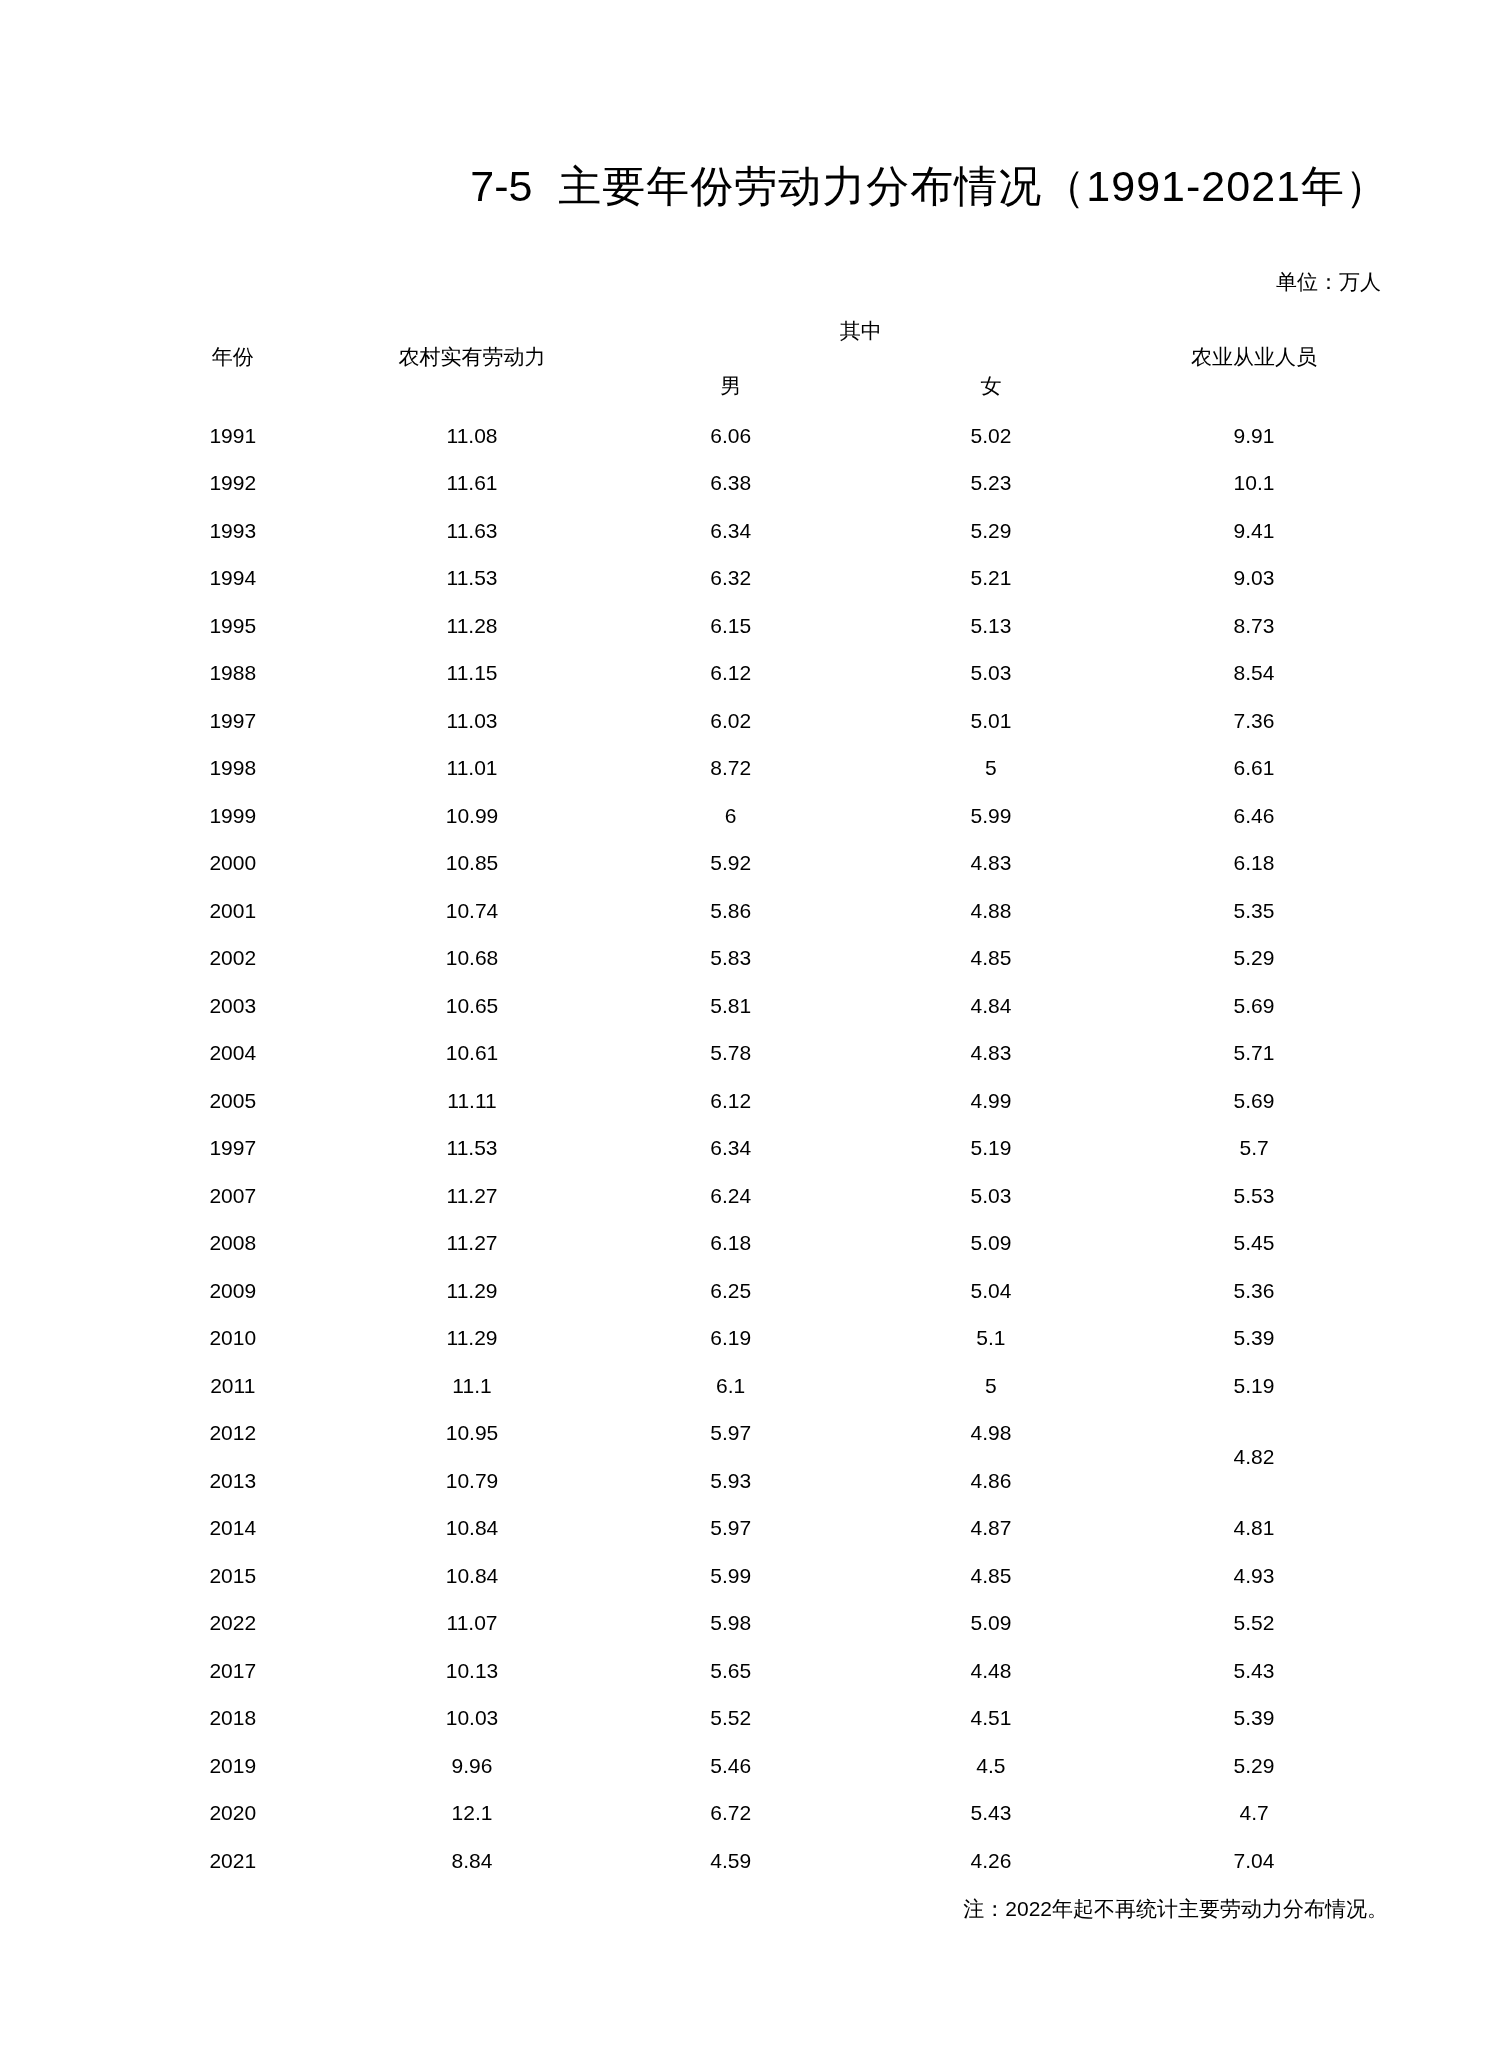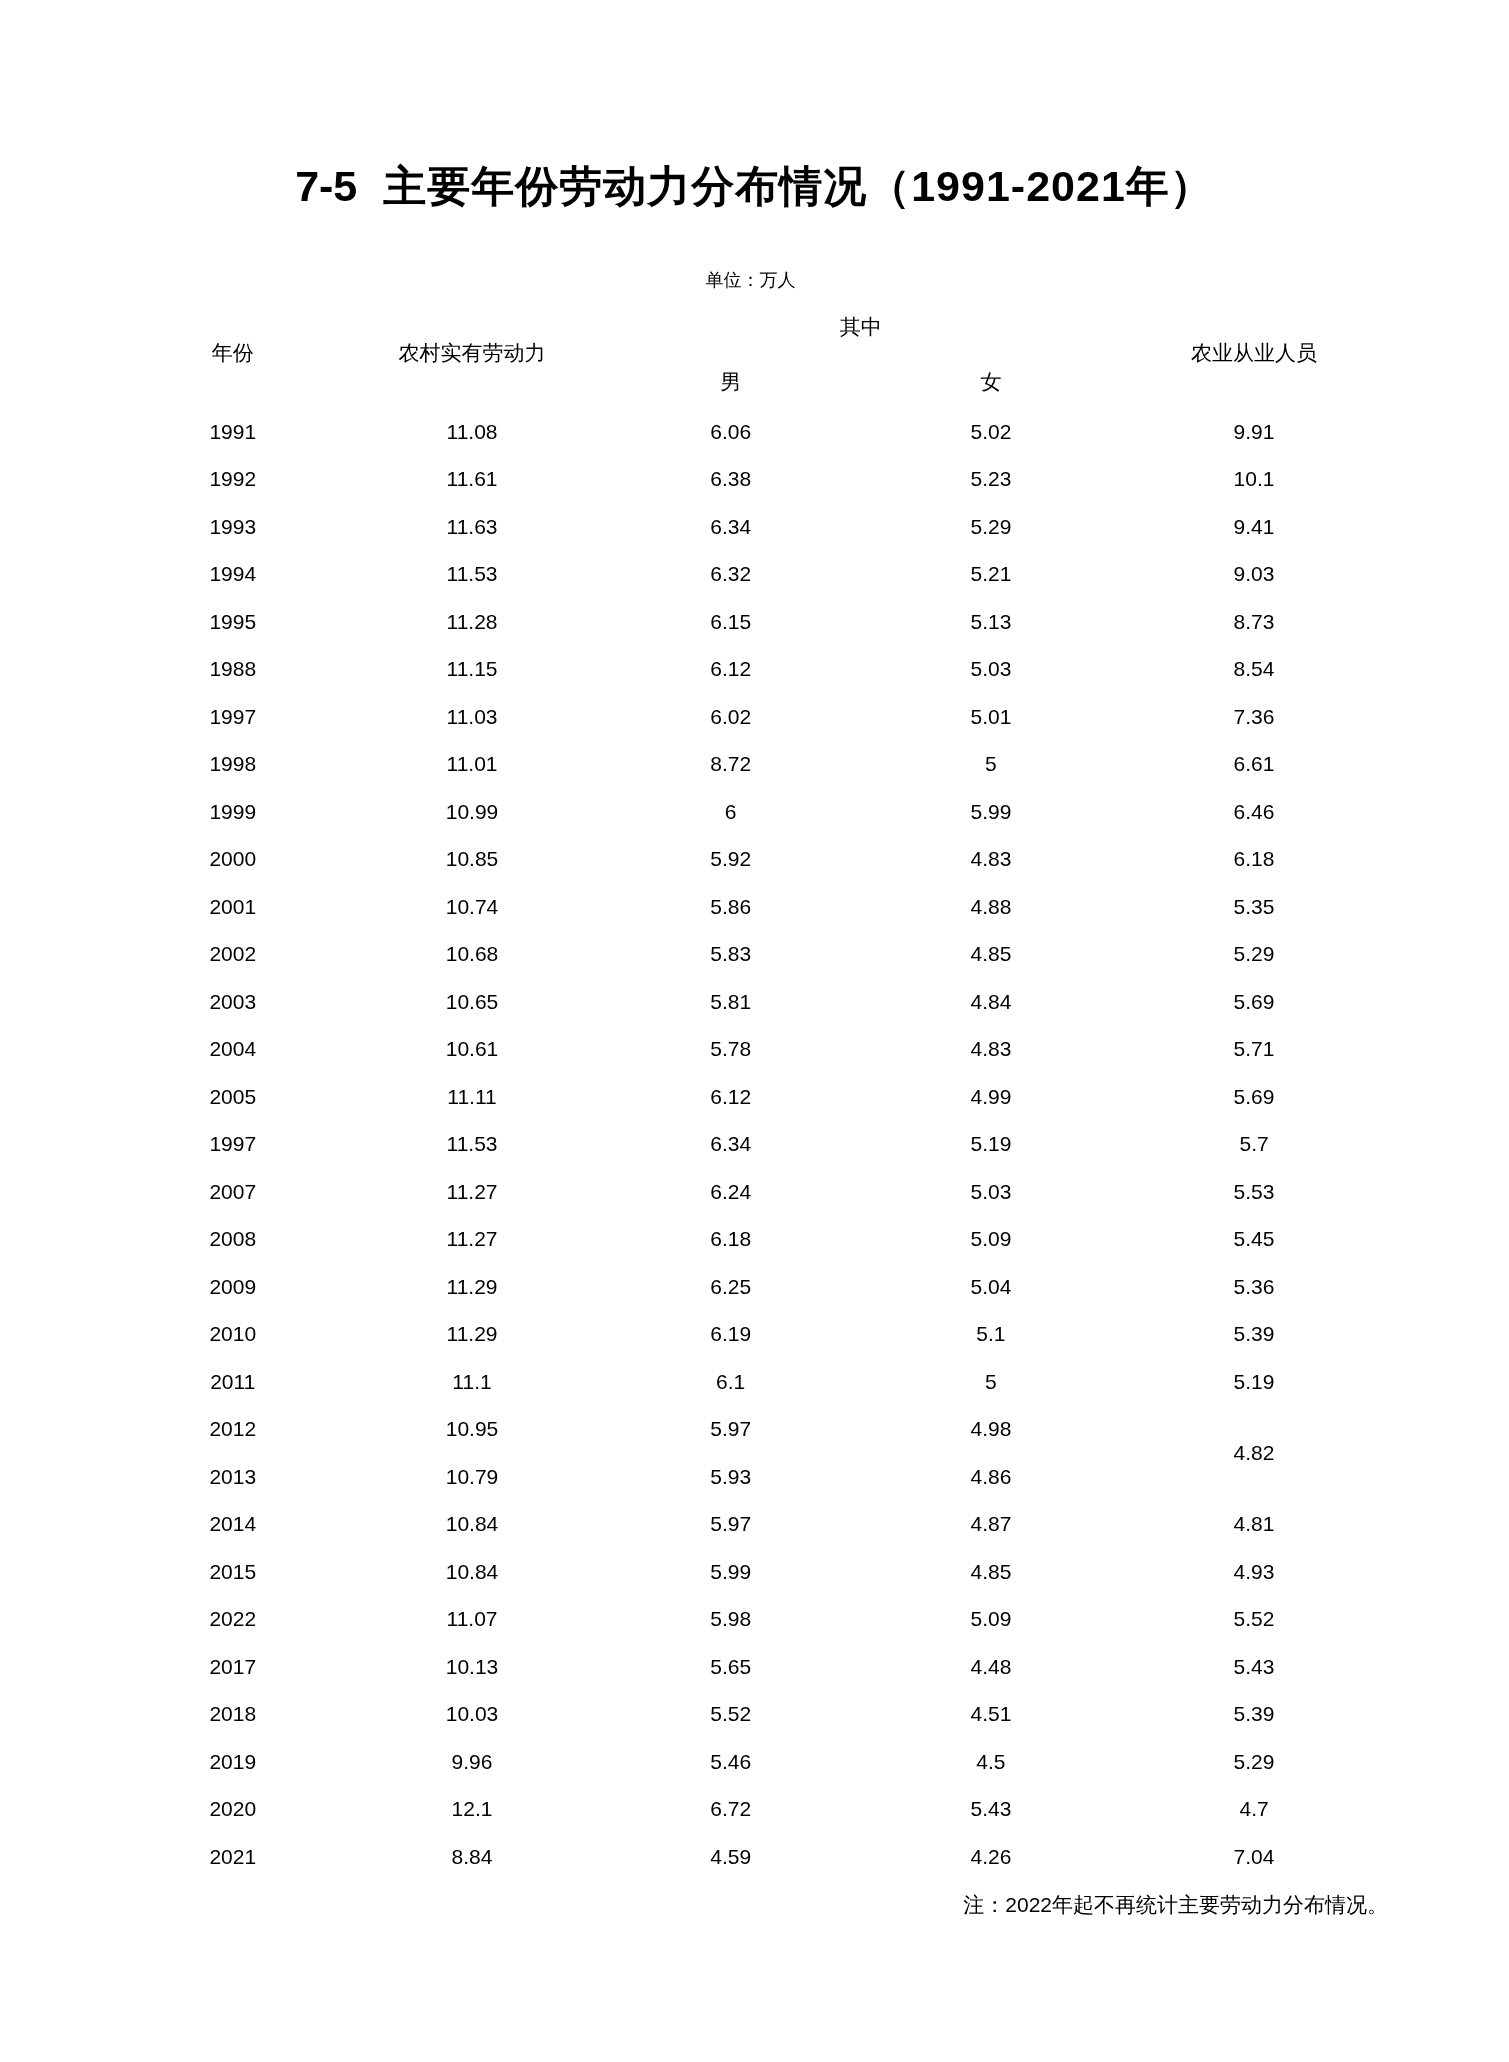--- a/index.html
+++ b/index.html
@@ -16,35 +16,35 @@
     overflow: hidden;
   }
   .page {
     position: relative;
     width: 1509px;
     height: 2062px;
     box-sizing: border-box;
     padding: 0 120px;
   }
   .title {
-    text-align: center;
+    text-align: right;
     font-size: 43px;
-    font-weight: bold;
+    font-weight: normal;
     letter-spacing: 1px;
     margin-top: 158px;
     margin-bottom: 0;
     white-space: nowrap;
     font-family: "Liberation Sans", sans-serif;
   }
   .title .num {
     letter-spacing: 0px;
   }
   .unit-line {
-    text-align: center;
-    font-size: 18px;
+    text-align: right;
+    font-size: 21px;
     margin-top: 52px;
     margin-right: 8px;
     margin-bottom: 6px;
   }
   table.data {
     width: 1265px;
     margin: 0 auto;
     border-collapse: collapse;
     font-size: 21px;
     table-layout: fixed;

